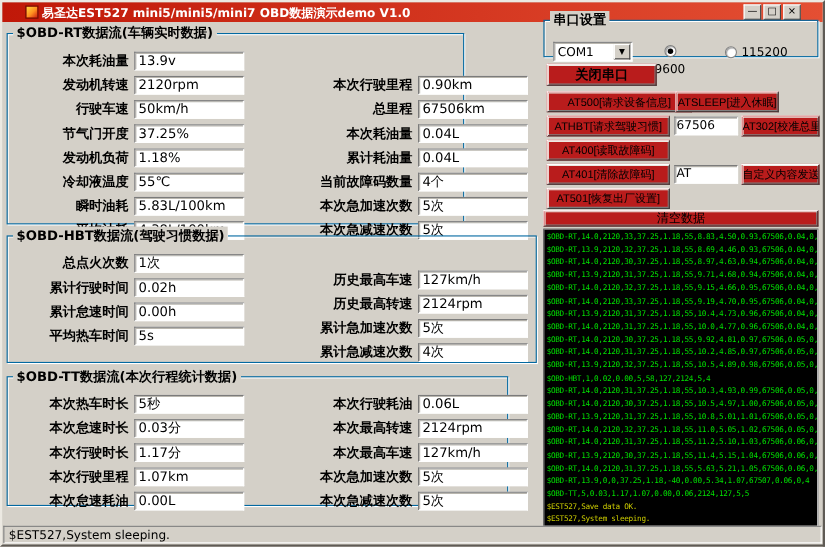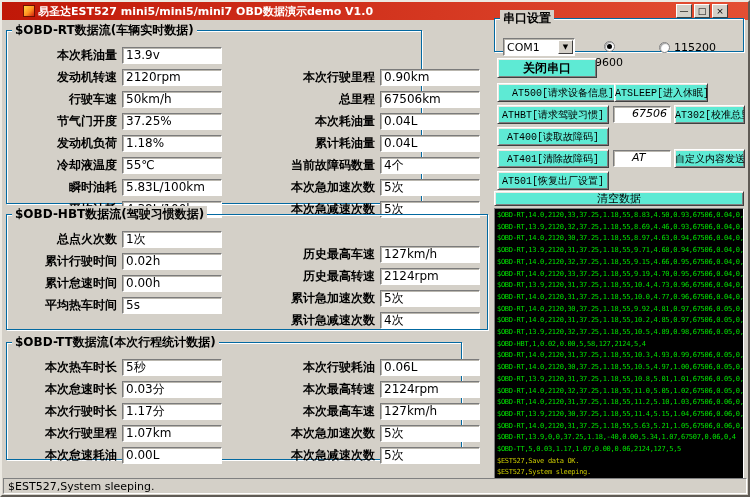--- a/index.html
+++ b/index.html
@@ -94,45 +94,45 @@
     width:11px;height:11px;border-radius:50%;background:#fff;
     border:1px solid #808080;box-shadow:inset 1px 1px 1px #a0a0a0;position:relative;
   }
   .rdot.on::after{
     content:"";position:absolute;left:2px;top:2px;width:5px;height:5px;
     border-radius:50%;background:#000;
   }
   .rlabel{font-size:11px;}
 
   .btn{
-    position:absolute;background:#5eead4;
+    position:absolute;background:#b91c1c;
     border:1px solid;border-color:#fff #404040 #404040 #fff;
     box-shadow:inset 1px 1px 0 #ece9e2, inset -1px -1px 0 #808080;
     font-size:11px;color:#000;text-align:center;padding:0;
-    font-family:Liberation Mono, monospace;
+    font-family:Liberation Sans, sans-serif;
     white-space:nowrap;overflow:hidden;cursor:default;
   }
   .b-close-serial{left:495px;top:56px;width:100px;height:20px;font-weight:bold;font-size:12px;}
   .btn.at{font-size:10px;}
   .b-at500 {left:495px;top:81px; width:132px;height:19px;}
   .b-atsleep{left:612px;top:81px;width:94px;height:19px;}
   .b-athbt {left:495px;top:103px;width:112px;height:19px;}
   .b-at302 {left:672px;top:103px;width:71px;height:19px;font-size:9px;}
   .b-at400 {left:495px;top:125px;width:112px;height:19px;}
   .b-at401 {left:495px;top:147px;width:112px;height:19px;}
   .b-send  {left:672px;top:147px;width:71px;height:19px;font-size:9px;}
   .b-at501 {left:495px;top:169px;width:112px;height:19px;}
   .b-clear {left:492px;top:189px;width:250px;height:15px;font-size:11px;line-height:12px;}
 
   .field{
     position:absolute;background:#fff;
     border:1px solid;border-color:#7b7b7b #fff #fff #7b7b7b;
     box-shadow:inset 1px 1px 0 #b9b6ae;
-    font-size:11px;line-height:14px;padding-left:18px;color:#000;
-    white-space:nowrap;overflow:hidden;font-style:italic;
+    font-size:11px;line-height:14px;padding-left:1px;color:#000;
+    white-space:nowrap;overflow:hidden;
   }
   .f-odo   {left:611px;top:104px;width:58px;height:17px;}
   .f-custom{left:611px;top:148px;width:58px;height:17px;}
 
   
   .terminal{
     position:absolute;left:492px;top:206px;width:250px;height:271px;
     background:#000;border:1px solid;border-color:#7b7b7b #fff #fff #7b7b7b;
     overflow:hidden;padding:1px 0 0 2px;
   }

